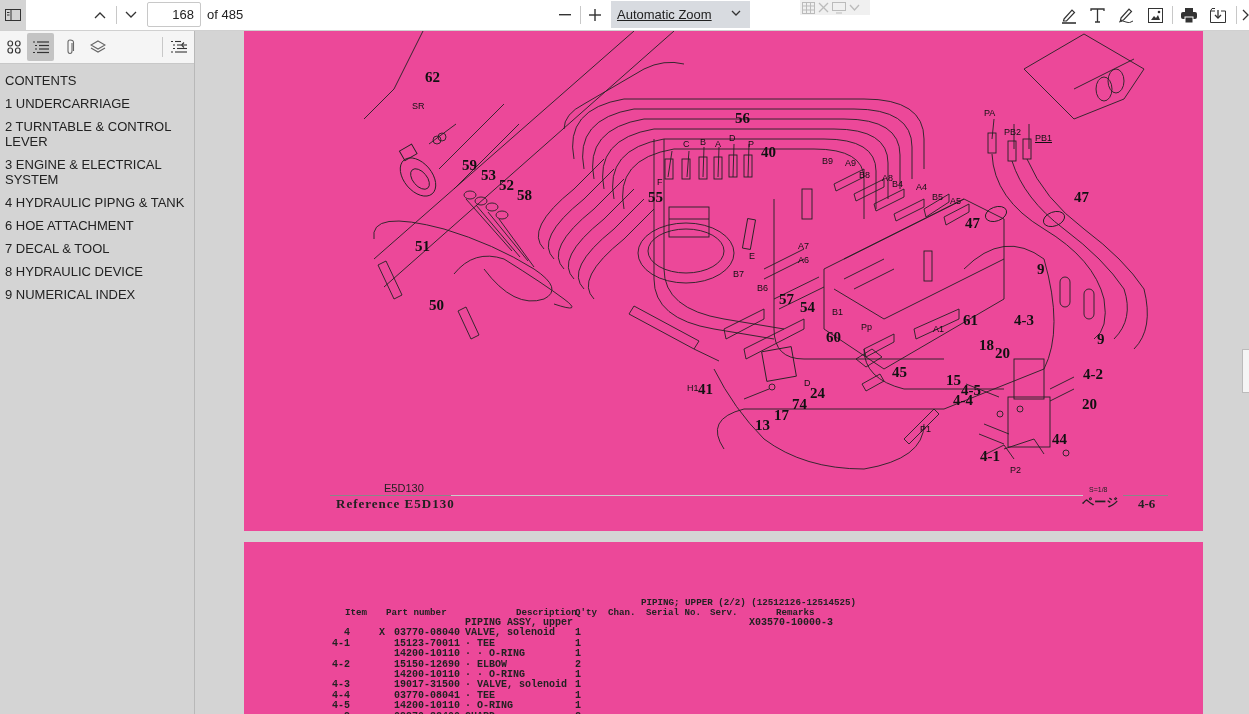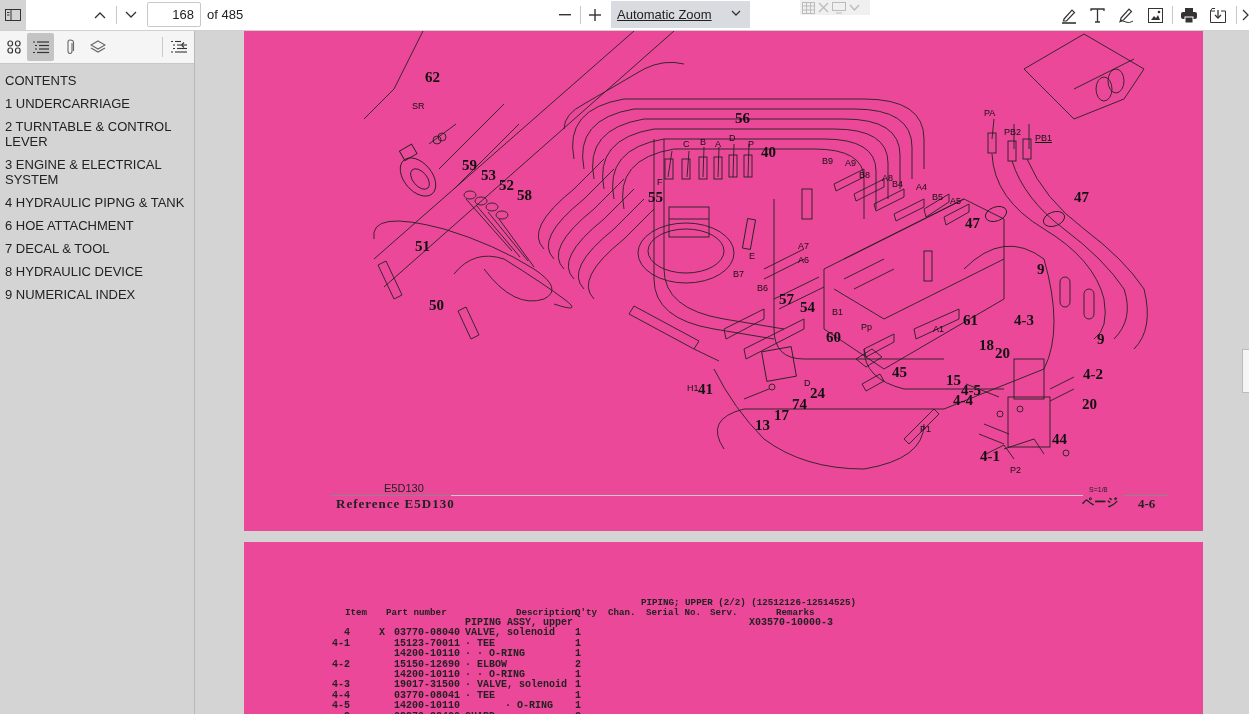--- a/index.html
+++ b/index.html
@@ -488,21 +488,21 @@
           <span class="row" style="left: 135px; top: 147.8px;"></span>
           <span class="row" style="left: 150px; top: 147.8px;">03770-08041</span>
           <span class="row" style="left: 221px; top: 147.8px;">· TEE</span>
           <span class="row" style="left: 331px; top: 147.8px;">1</span>
           <span class="row" style="left: 505px; top: 147.8px;"></span>
         </div>
         <div>
           <span class="row" style="left: 86px; width: 20px; text-align: right; top: 158.2px;">4-5</span>
           <span class="row" style="left: 135px; top: 158.2px;"></span>
           <span class="row" style="left: 150px; top: 158.2px;">14200-10110</span>
-          <span class="row" style="left: 221px; top: 158.2px; margin-left: 40px;">· O-RING</span>
+          <span class="row" style="left: 221px; top: 158.2px;">· O-RING</span>
           <span class="row" style="left: 331px; top: 158.2px;">1</span>
           <span class="row" style="left: 505px; top: 158.2px;"></span>
         </div>
         <div>
           <span class="row" style="left: 86px; width: 20px; text-align: right; top: 168.6px;">9</span>
           <span class="row" style="left: 135px; top: 168.6px;"></span>
           <span class="row" style="left: 150px; top: 168.6px;">09970-32400</span>
           <span class="row" style="left: 221px; top: 168.6px;">GUARD</span>
           <span class="row" style="left: 331px; top: 168.6px;">2</span>
           <span class="row" style="left: 505px; top: 168.6px;"></span>

